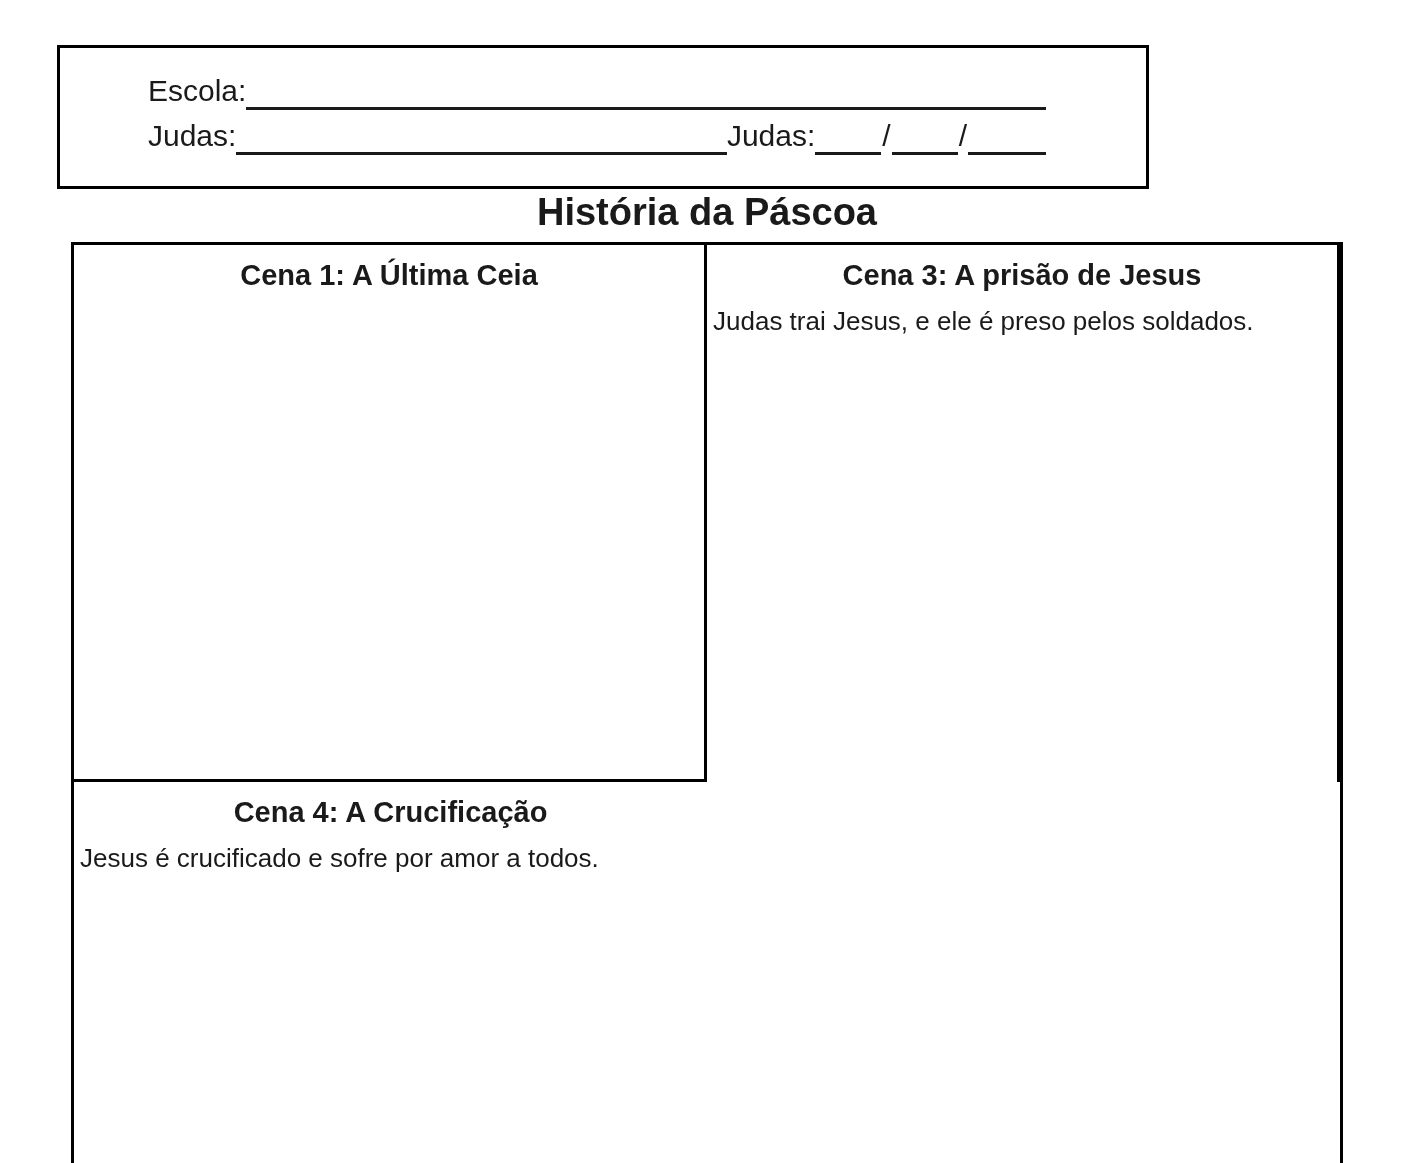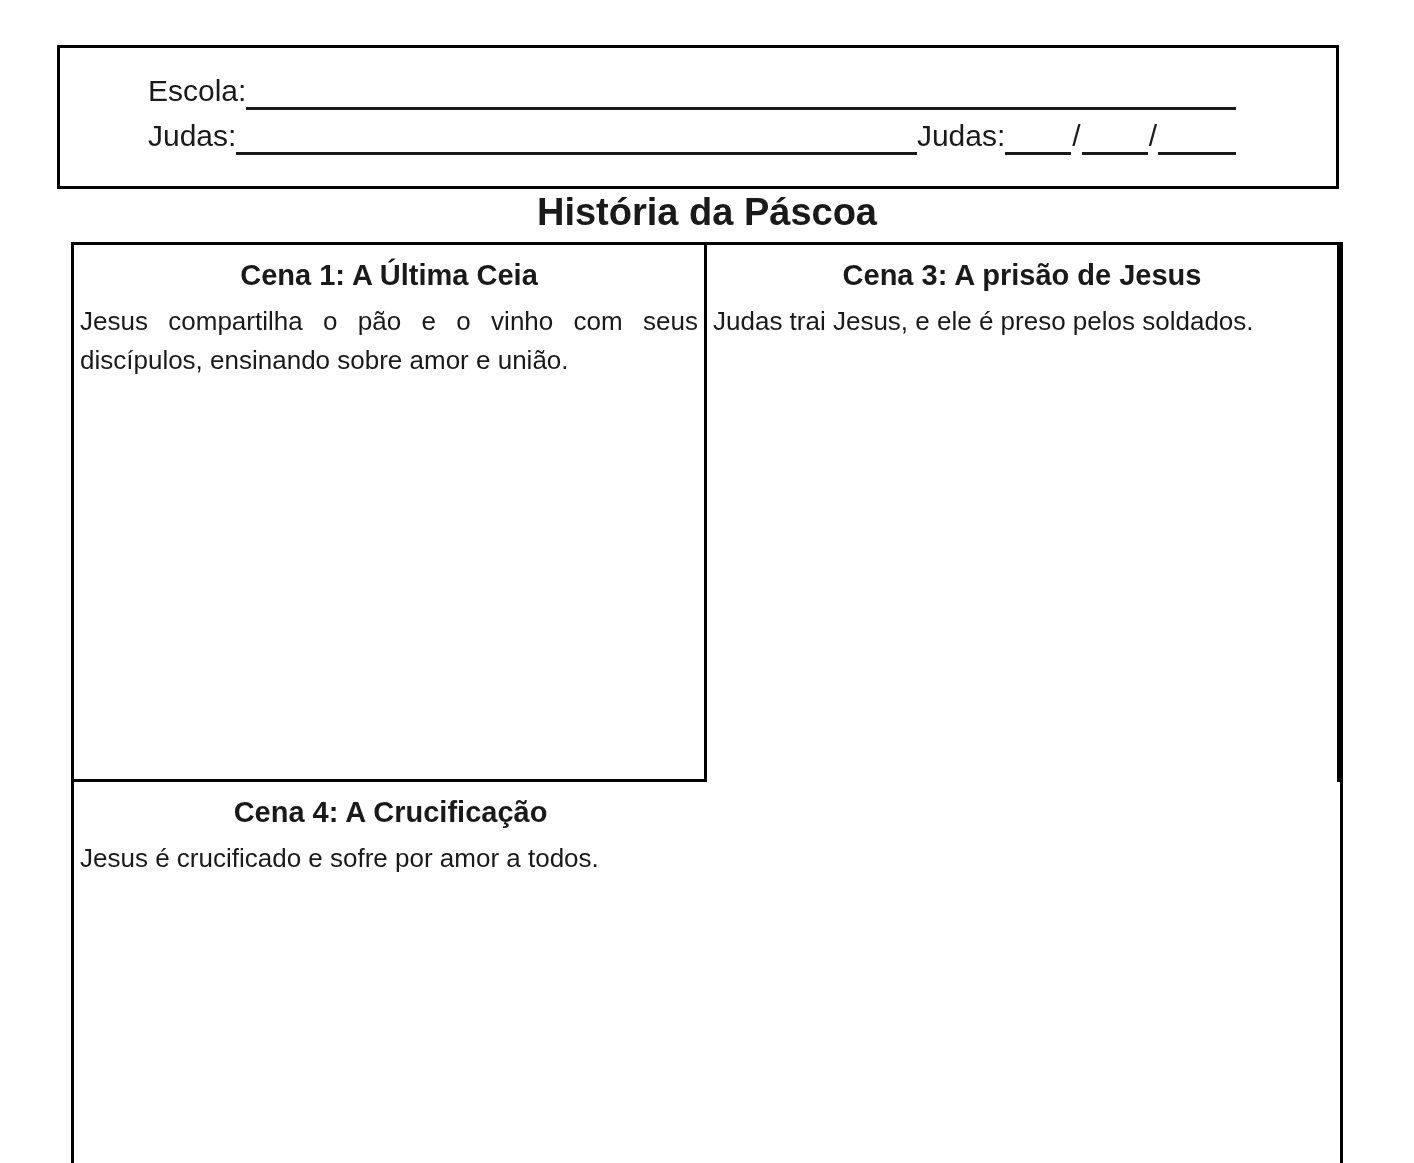--- a/index.html
+++ b/index.html
@@ -11,21 +11,21 @@
     font-family: "Liberation Sans", "DejaVu Sans", sans-serif;
     color: #1a1a1a;
     position: relative;
   }
 
   
   .header-box {
     position: absolute;
     left: 57px;
     top: 45px;
-    width: 1282px;
+    width: 1092px;
     height: 144px;
     border: 3px solid #000000;
     padding: 17px 100px 0 88px;
     display: flex;
     flex-direction: column;
   }
   .field-row {
     display: flex;
     align-items: flex-end;
     height: 45px;
@@ -108,21 +108,20 @@
     <span class="slash">/</span>
     <span class="blank-line blank-date-last"></span>
   </div>
 </div>
 
 <h1 class="page-title">História da Páscoa</h1>
 
 <div class="scene-grid">
   <div class="scene-cell cell-left cell-top">
     <div class="scene-title">Cena 1: A Última Ceia</div>
-    <div class="scene-desc">Jesus compartilha o pão e o vinho com seus discípulos, ensinando sobre amor e união.</div>
   </div>
   <div class="scene-cell cell-left">
     <div class="scene-title">Cena 3: A prisão de Jesus</div>
     <div class="scene-desc">Judas trai Jesus, e ele é preso pelos soldados.</div>
   </div>
   <div class="scene-cell">
     <div class="scene-title">Cena 4: A Crucificação</div>
     <div class="scene-desc">Jesus é crucificado e sofre por amor a todos.</div>
   </div>
 </div>

